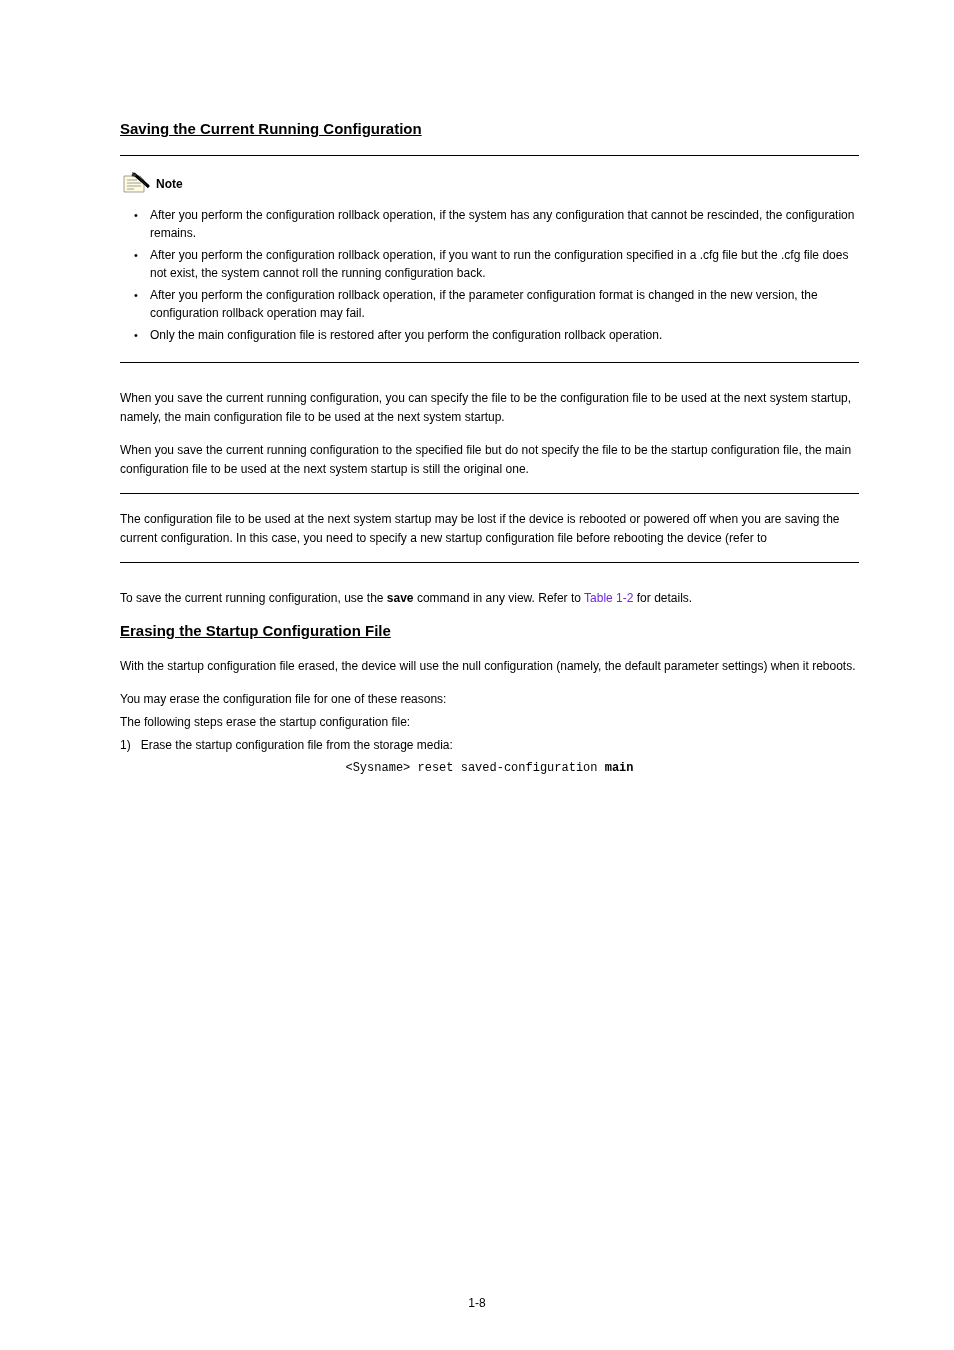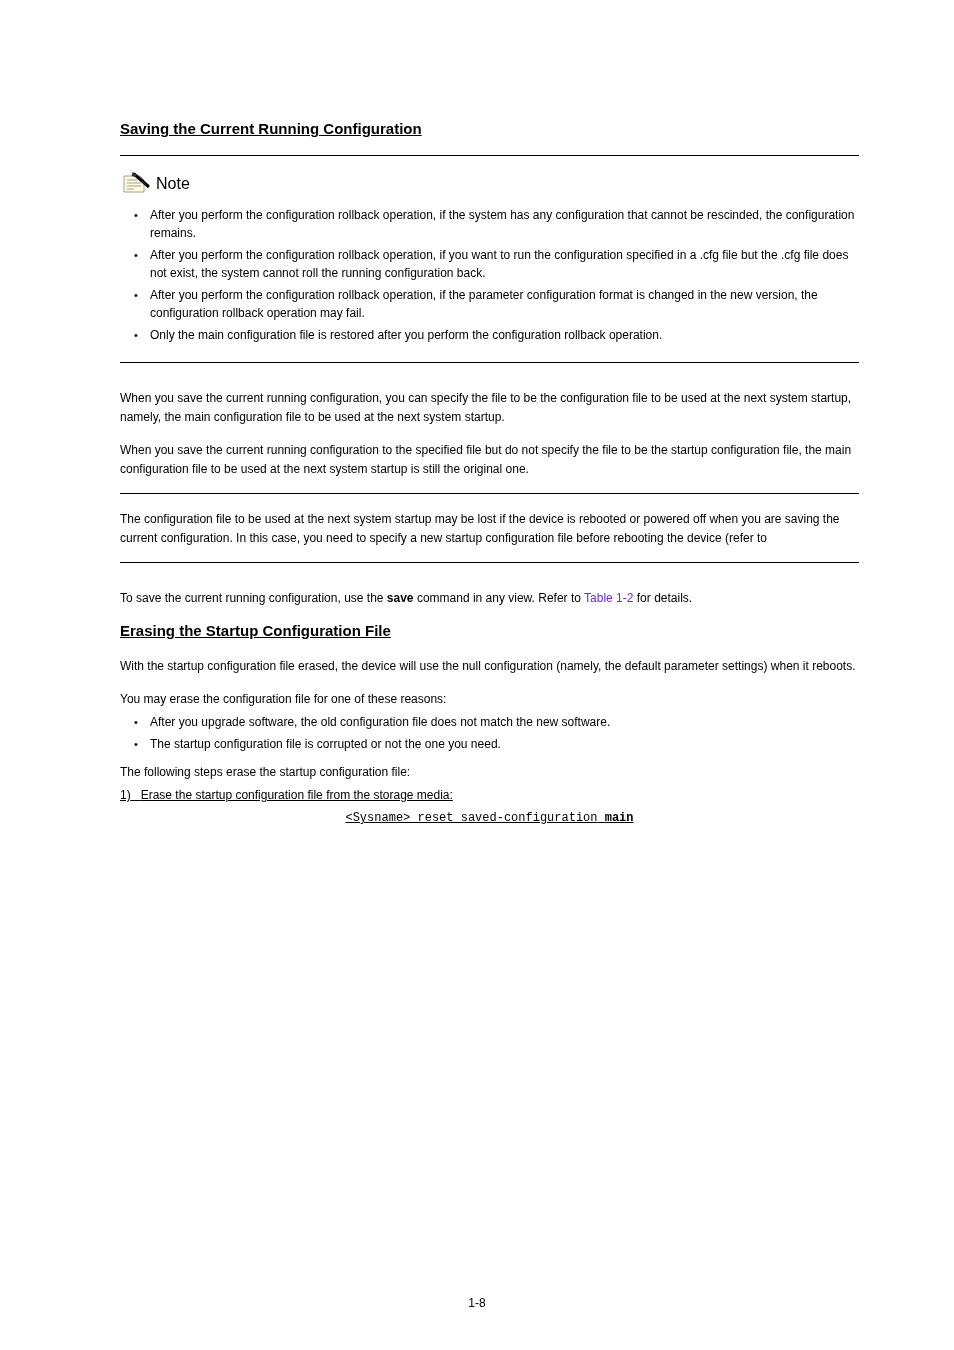--- a/index.html
+++ b/index.html
@@ -48,22 +48,22 @@
       width: 30px;
       height: 24px;
     }
     
     .caution-icon {
       width: 26px;
       height: 24px;
     }
     
     .callout-label {
-      font-weight: normal;
-      font-size: 16px;
+      font-weight: bold;
+      font-size: 12px;
       text-align: right;
     }
     
     .bullet-list {
       list-style: none;
       padding-left: 14px;
     }
     
     .bullet-list li {
       position: relative;
@@ -84,21 +84,20 @@
       line-height: 19px;
       margin-bottom: 14px;
     }
     
     .caution-text {
       line-height: 19px;
     }
     
     .step-example {
       margin-bottom: 10px;
-      text-decoration: underline;
     }
     
     .step-line {
       line-height: 19px;
       margin-bottom: 4px;
     }
     
     .code-line {
       font-family: "Courier New", monospace;
       font-size: 12px;
@@ -167,24 +166,20 @@
   <p class="with-link">
     <span>To save the current running configuration, use the </span><span class="bold">save</span><span> command in any view. Refer to </span><span class="link">Table 1-2</span><span> for details.</span>
   </p>
 
   <div class="section-heading">Erasing the Startup Configuration File</div>
 
   <p class="body-text">With the startup configuration file erased, the device will use the null configuration (namely, the default parameter settings) when it reboots.</p>
 
   <p class="step-line">You may erase the configuration file for one of these reasons:</p>
 
-  <ul class="bullet-list" style="margin-bottom:10px;">
-    <li>After you upgrade software, the old configuration file does not match the new software.</li>
-    <li>The startup configuration file is corrupted or not the one you need.</li>
-  </ul>
 
   <p class="step-line">The following steps erase the startup configuration file:</p>
 
   <div class="step-example">
     <p class="step-line">
       <span>1)</span>&nbsp;&nbsp;&nbsp;<span>Erase the startup configuration file from the storage media:</span>
     </p>
     <p class="code-line">
       <span>&lt;Sysname&gt; reset saved-configuration</span> <span class="bold">main</span>
     </p>

